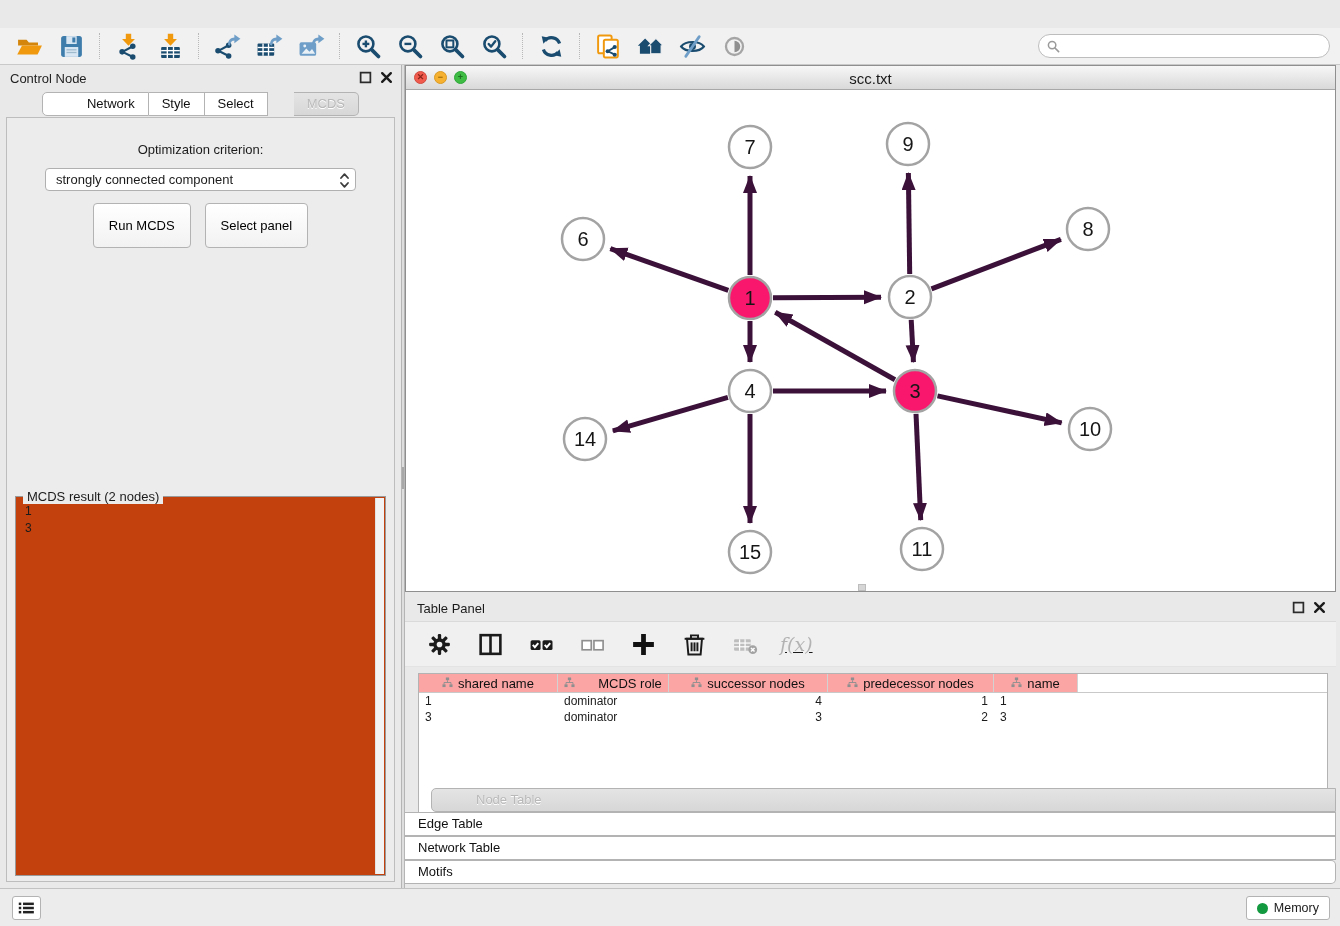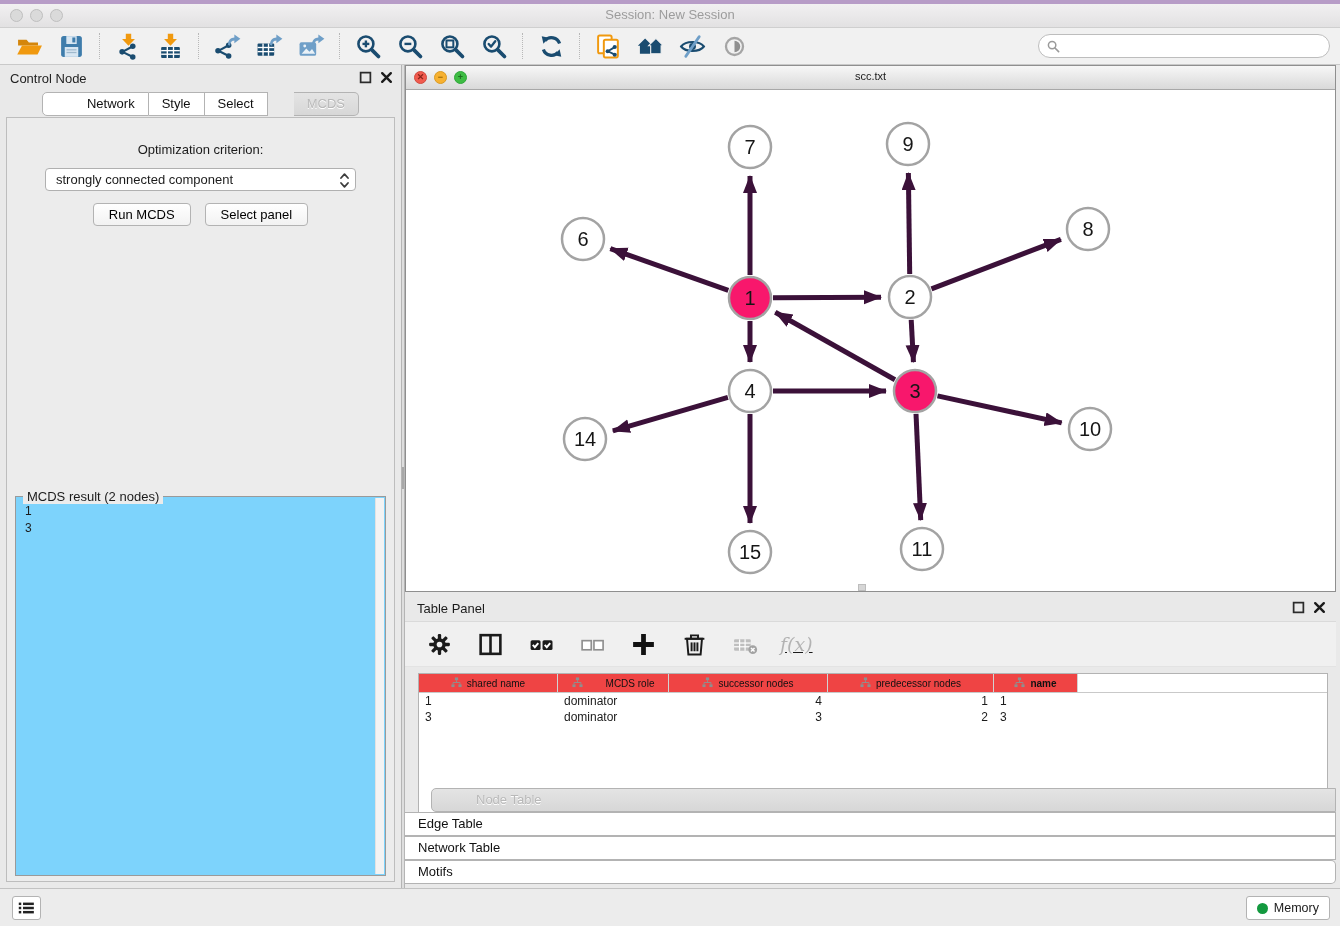--- a/index.html
+++ b/index.html
@@ -44,78 +44,69 @@
   .tab.selected{background:linear-gradient(#e4e4e4,#d7d7d7);color:#b9b9b9;text-shadow:0 1px 0 #fff;margin-left:26px;}
   .cp-box{position:absolute;left:6px;right:6px;top:52px;bottom:6px;background:#ececec;
     border:1px solid #bdbdbd;}
   .opt-label{text-align:center;margin-top:24px;font-size:13px;}
   .dropdown{position:relative;width:311px;height:23px;margin:11px auto 0;background:#fff;
     border:1px solid #b0b0b0;border-radius:4px;font-size:13px;display:flex;align-items:center;
     padding:0 24px 0 10px;}
   .dropdown .stepper{position:absolute;right:5px;top:3px;}
   .btn-row{display:flex;justify-content:center;gap:14px;margin-top:12px;}
   .pushbtn{background:linear-gradient(#fff,#f2f2f2);border:1px solid #b3b3b3;border-radius:4px;
-    font-size:13px;padding:3px 15px;line-height:15px;}
-  .groupbox{position:absolute;left:8px;right:8px;top:378px;height:380px;background:#7dd3fc;
+    font-size:13px;padding:14px 15px;line-height:15px;}
+  .groupbox{position:absolute;left:8px;right:8px;top:378px;height:380px;background:#c2410c;
     border:1px solid #9a9a9a;}
   .groupbox .legend{position:absolute;top:-8px;left:7px;background:#ececec;padding:0 4px;font-size:13px;}
   .result-area{position:absolute;inset:1px;padding:5px 8px;font-size:12px;line-height:17px;overflow:hidden;}
   .result-scroll{position:absolute;top:1px;bottom:1px;right:1px;width:9px;background:#f3f3f3;
     border-left:1px solid #e2e2e2;}
   
   .right-pane{position:absolute;left:405px;top:0;right:0;bottom:0;}
   .net-window{position:absolute;left:0;top:0;width:931px;height:527px;border:1px solid #8f8f8f;background:#fff;}
   .net-head{position:absolute;left:0;top:0;right:0;height:24px;
     background:linear-gradient(#f7f7f7,#d9d9d9);border-bottom:1px solid #a8a8a8;}
   .net-head .traffic{top:5px;left:8px;}
-  .net-title{position:absolute;left:0;right:0;top:4px;text-align:center;font-size:11px;color:#1a1a1a;}
+  .net-title{position:absolute;left:0;right:0;top:4px;text-align:center;font-size:15px;color:#1a1a1a;}
   .net-canvas{position:absolute;left:0;top:24px;right:0;bottom:0;background:#fff;}
   .net-canvas svg{position:absolute;left:0;top:0;}
   .hgrip{position:absolute;left:452px;bottom:0px;width:8px;height:7px;background:#d6d6d6;border:1px solid #bdbdbd;}
   
   .table-panel{position:absolute;left:0;top:530px;width:931px;bottom:0;}
   .tp-head{position:absolute;left:0;top:0;right:0;height:26px;}
   .tp-toolbar{position:absolute;left:0;right:0;top:26px;height:46px;background:#f0f0f0;
     border-top:1px solid #dadada;border-bottom:1px solid #e3e3e3;display:flex;align-items:center;
     padding-left:18px;gap:19px;text-decoration:underline;}
   .tp-toolbar .tbi{margin:0;}
   .tp-toolbar .fx{font-family:"DejaVu Serif",serif;font-style:italic;font-size:19px;color:#b3b3b3;}
   .tp-toolbar .disabled svg{opacity:0.9;}
   .data-table{position:absolute;left:13px;right:8px;top:78px;height:182px;background:#fff;
     border:1px solid #b3b3b3;overflow:hidden;}
   .dt-header{display:flex;height:19px;border-bottom:1px solid #c9c9c9;}
-  .dt-hcell{background:#ef4444;border-right:1px solid #d2d2d2;display:flex;align-items:center;
-    justify-content:center;gap:5px;font-size:10px;color:#111;}
+  .dt-hcell{background:#fca5a5;border-right:1px solid #d2d2d2;display:flex;align-items:center;
+    justify-content:center;gap:5px;font-size:13px;color:#111;}
   .dt-hcell svg{width:11px;height:11px;}
   .dt-row{display:flex;height:16px;font-size:12px;}
   .dt-cell{padding:0 6px;line-height:16px;white-space:nowrap;overflow:hidden;}
   .tp-tabs{bottom:3px;flex-direction:column;}
   
   .statusbar{position:absolute;left:0;right:0;bottom:0;height:38px;background:#ececec;border-top:1px solid #c2c2c2;}
   .sb-left{position:absolute;left:12px;top:7px;width:29px;height:24px;background:#fff;
     border:1px solid #b3b3b3;border-radius:3px;display:flex;align-items:center;justify-content:center;}
   .sb-left svg{width:17px;height:14px;}
   .memory-btn{position:absolute;right:10px;top:7px;height:24px;background:#fff;border:1px solid #b3b3b3;
     border-radius:3px;display:flex;align-items:center;gap:6px;padding:0 10px;font-size:12.5px;}
   .memory-dot{width:11px;height:11px;border-radius:50%;}
 </style>
 </head>
 <body>
 
 <div class="app">
 
-  <div class="titlebar">
-    <div class="accent" id="accent-strip" style="background: rgb(183, 156, 199);"></div>
-    <div class="traffic">
-      <span class="dot"></span>
-      <span class="dot"></span>
-      <span class="dot"></span>
-    </div>
-    <div class="win-title">Session: New Session</div>
-  </div>
 
   <div class="main-toolbar">
     <div id="main-toolbar-icons" style="display:flex;align-items:center;">
         <span class="tbi">
           <svg viewBox="0 0 26 26">
             <path d="M2 6.5h8.2l2.2 2.6h8.8v3H2Z" fill="#d4860c"></path>
             <path d="M25 12 l-4.2 8.8H1.2L5.8 12Z" fill="#f0990f"></path>
           </svg>
         </span>
         <span class="tbi">
@@ -562,21 +553,21 @@
                       <rect x="4.2" y="0.5" width="3.6" height="3"></rect>
                       <rect x="0.5" y="8" width="3.4" height="3"></rect>
                       <rect x="8.1" y="8" width="3.4" height="3"></rect>
                     </g>
                     <g stroke="#8f8f8f" stroke-width="1" fill="none">
                       <path d="M6 3.5 V6 M2.2 8 V6 H9.8 V8"></path>
                     </g>
                   </svg></span>
                 <span>predecessor nodes</span>
               </div>
-              <div class="dt-hcell" style="width: 84px; font-weight: bold;">
+              <div class="dt-hcell" style="width: 84px;">
                 <span><svg viewBox="0 0 12 12">
                     <g fill="#8f8f8f">
                       <rect x="4.2" y="0.5" width="3.6" height="3"></rect>
                       <rect x="0.5" y="8" width="3.4" height="3"></rect>
                       <rect x="8.1" y="8" width="3.4" height="3"></rect>
                     </g>
                     <g stroke="#8f8f8f" stroke-width="1" fill="none">
                       <path d="M6 3.5 V6 M2.2 8 V6 H9.8 V8"></path>
                     </g>
                   </svg></span>

